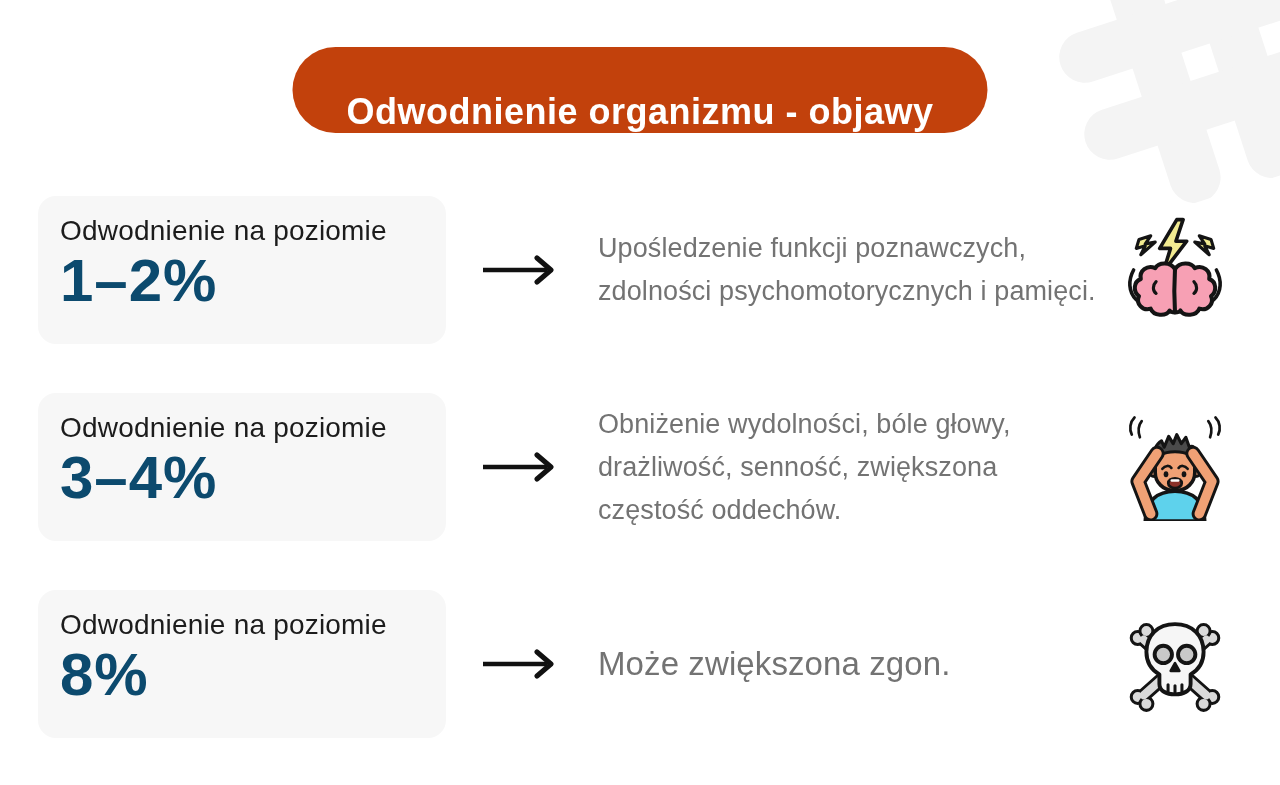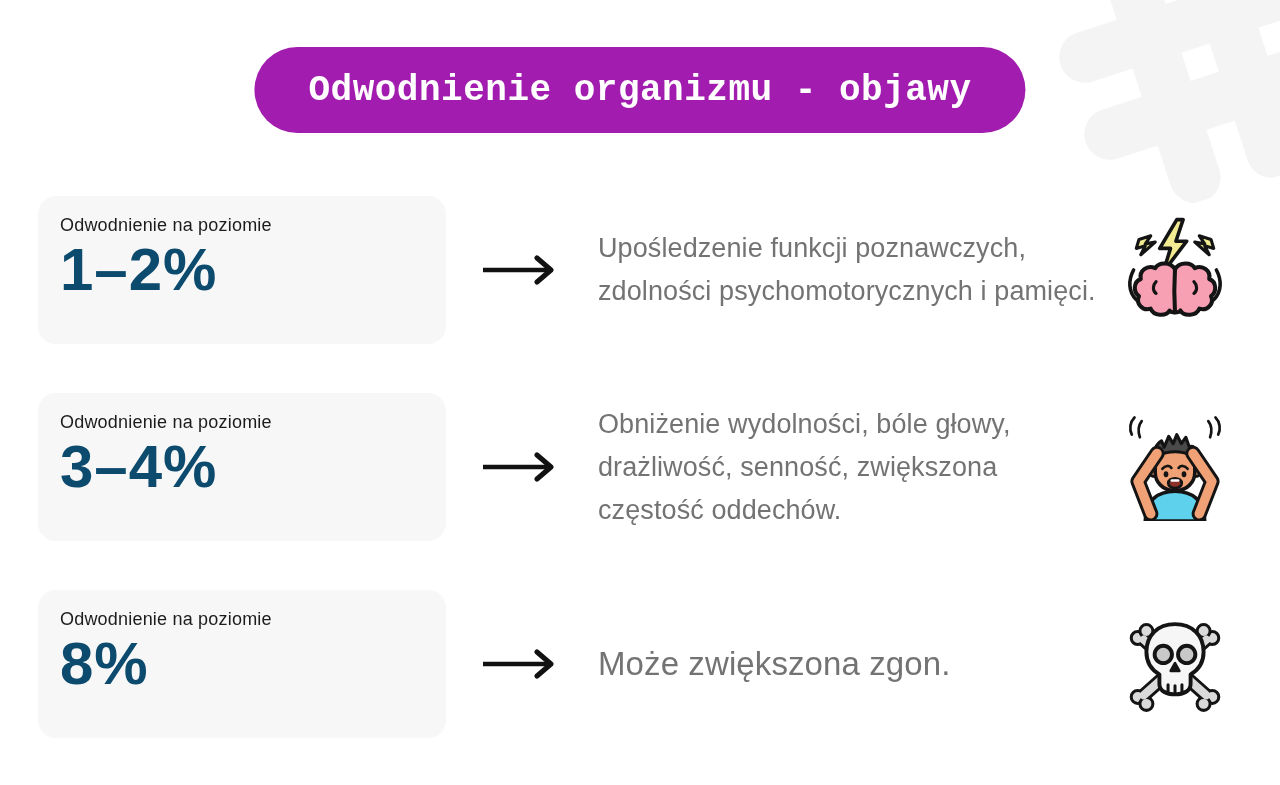--- a/index.html
+++ b/index.html
@@ -19,26 +19,25 @@
     width: 270px; height: 270px;
     transform: rotate(-18deg);
   }
 
   
   .title-pill {
     position: absolute;
     top: 47px; left: 50%;
     transform: translateX(-50%);
     height: 86px;
-    background: #a21caf;
+    background: #c2410c;
     border-radius: 46px;
-    display: flex; align-items: center;
+    display: flex; align-items: flex-end;
     padding: 0 54px;
     white-space: nowrap;
-    font-family: Liberation Mono, monospace;
   }
   .title-pill h1 {
     margin: 0;
     font-size: 36px;
     font-weight: 800;
     letter-spacing: 0.5px;
     color: #ffffff;
   }
 
   main { padding-top: 196px; }
@@ -52,21 +51,21 @@
   }
 
   .card {
     box-sizing: border-box;
     width: 408px; height: 148px;
     background: #F7F7F7;
     border-radius: 18px;
     padding: 19px 16px 0 22px;
   }
   .card-label {
-    font-size: 18px;
+    font-size: 28px;
     letter-spacing: 0.2px;
     color: #1c1c1c;
   }
   .card-level {
     margin-top: 4px;
     font-size: 60px;
     line-height: 1;
     font-weight: 800;
     letter-spacing: 1px;
     color: #0c4a6e;

